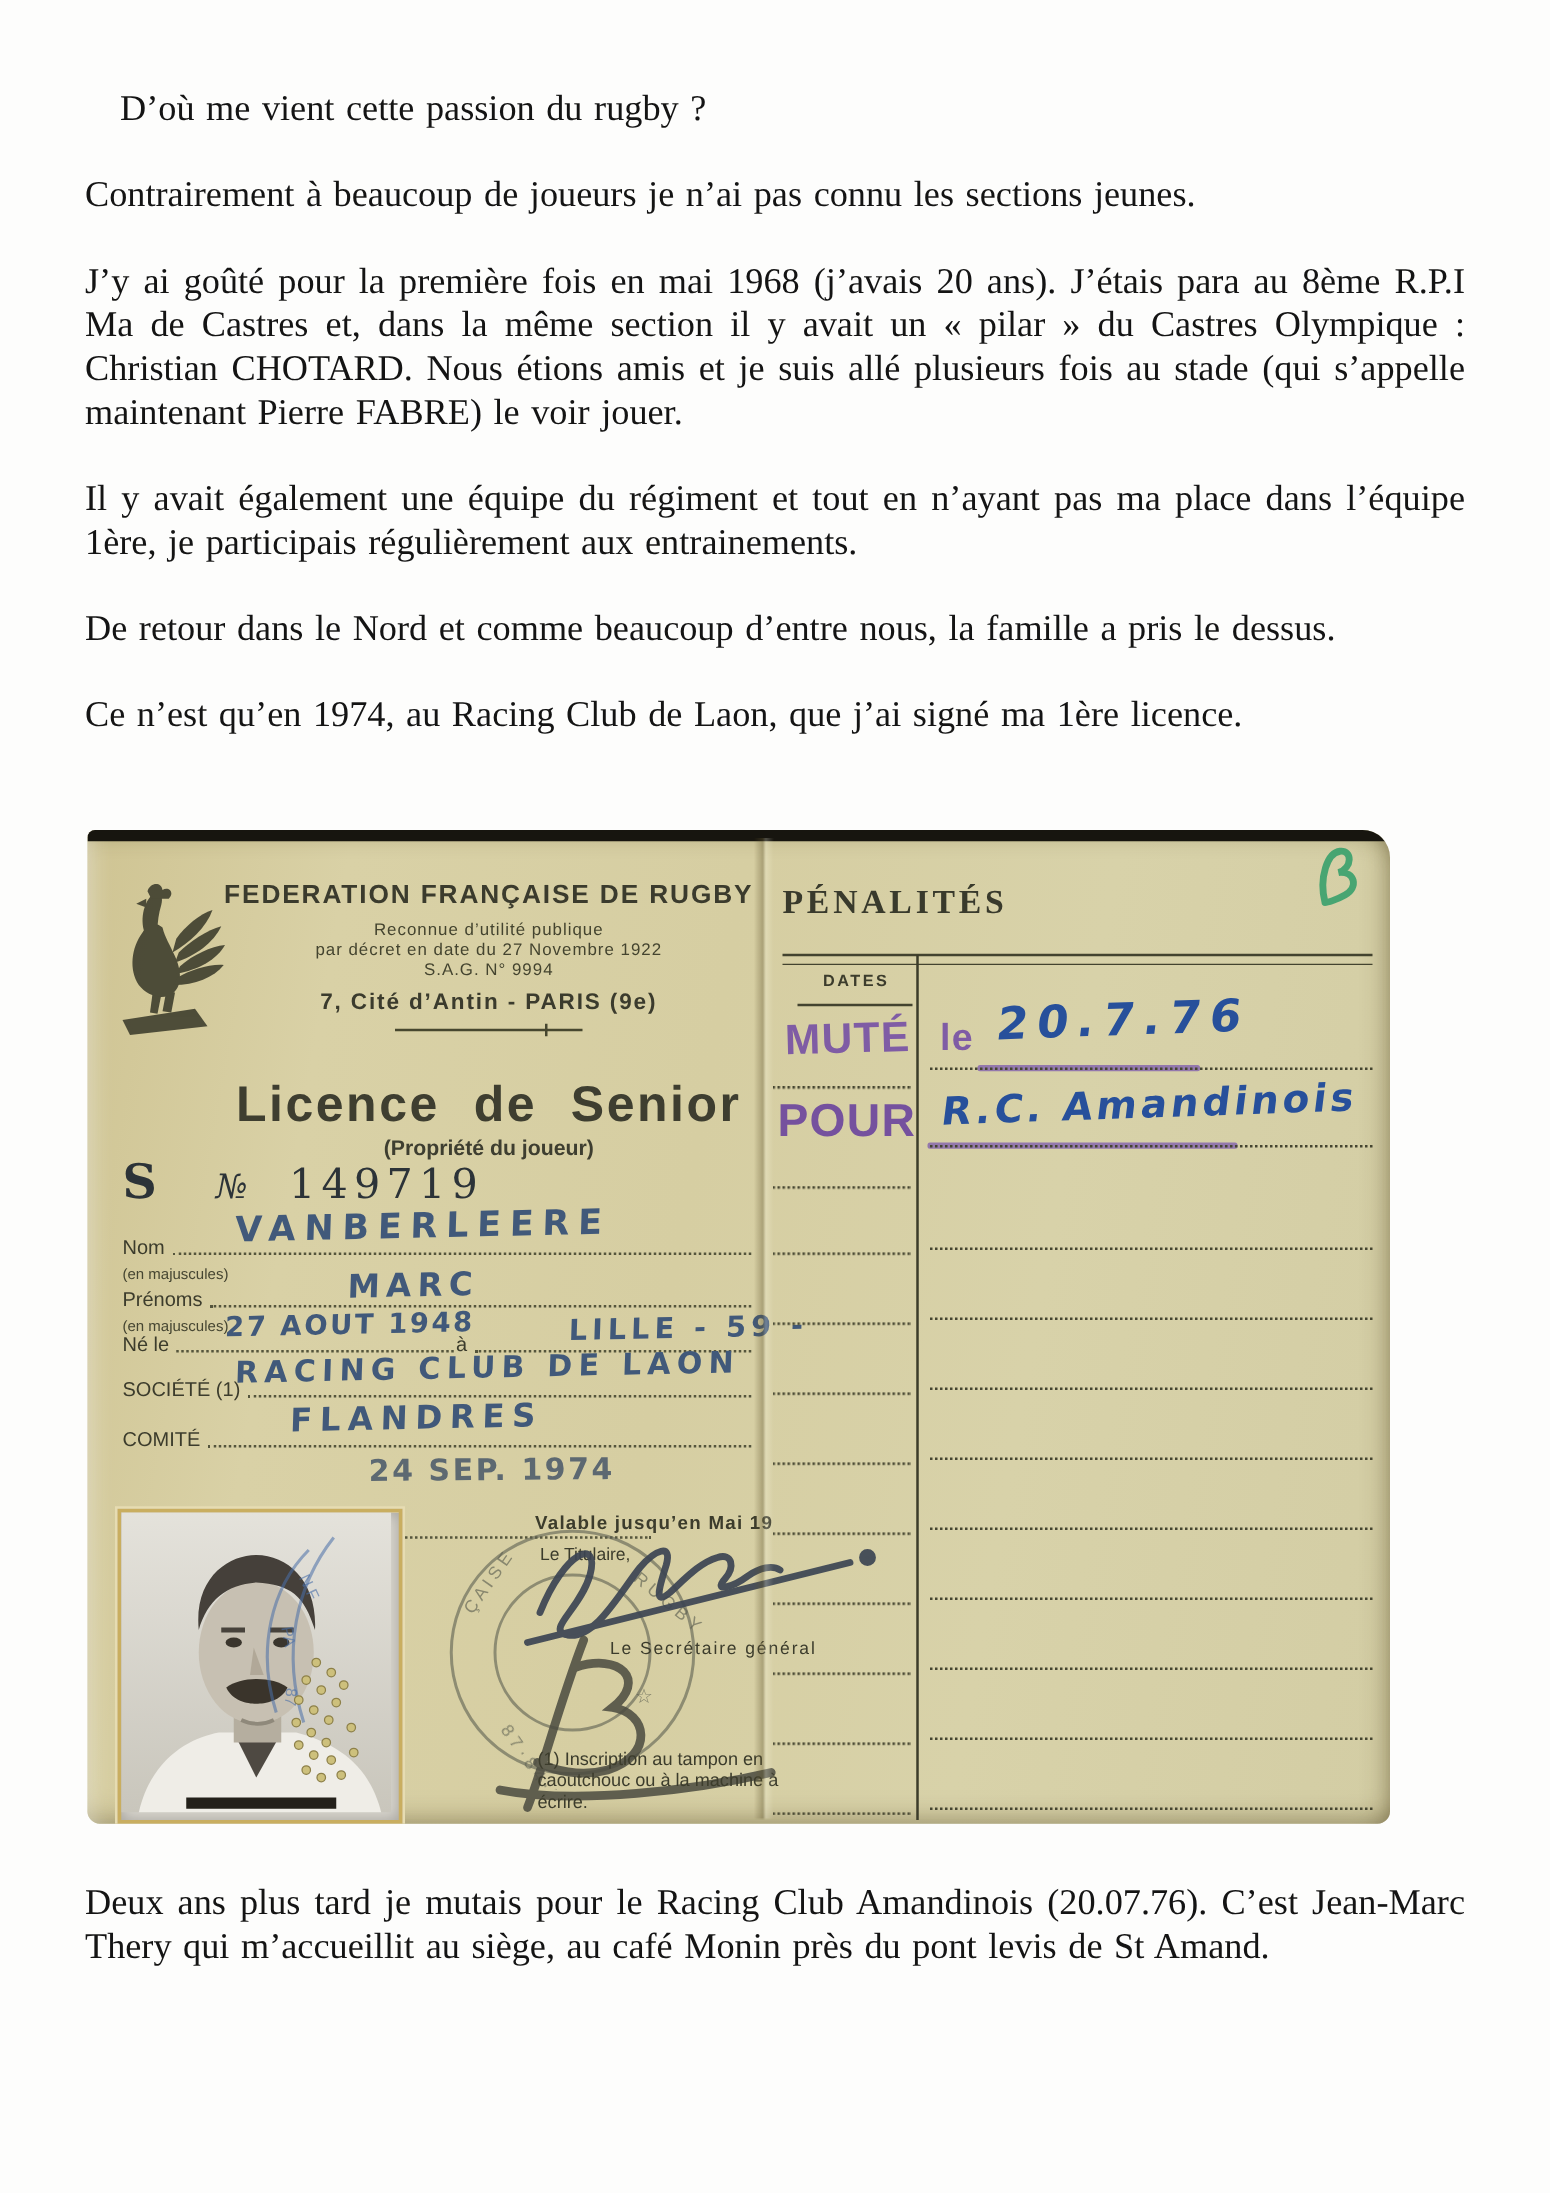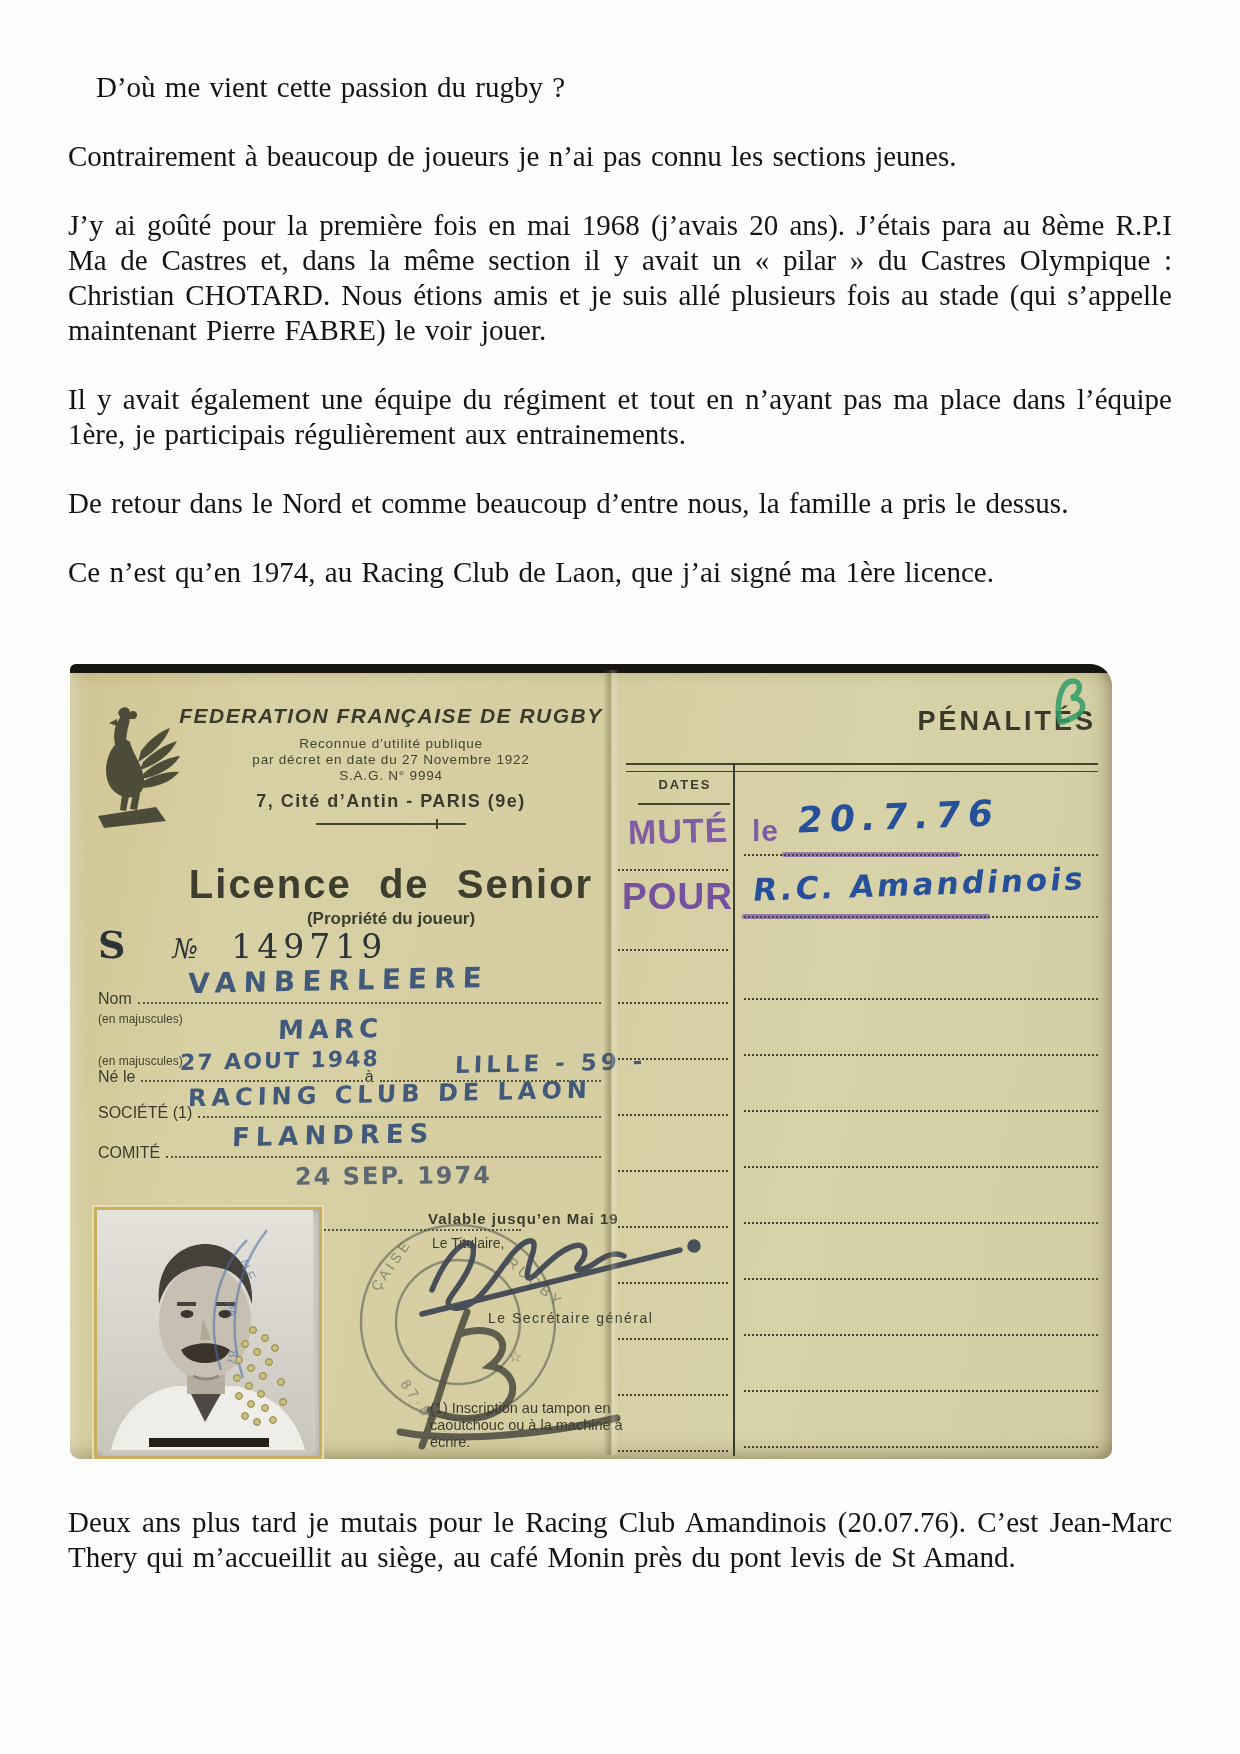--- a/index.html
+++ b/index.html
@@ -27,21 +27,21 @@
                inset 0 -14px 22px -14px rgba(70,58,20,.5),
                inset 0 18px 20px -16px rgba(70,58,20,.35);
     overflow:hidden;
   }
   .card-topbar{position:absolute;top:0;left:0;right:0;height:9px;background:#17150f;border-radius:6px 22px 0 0;}
   .fold{position:absolute;top:6px;bottom:4px;left:533px;width:16px;
     background:linear-gradient(90deg,rgba(120,105,60,0) 0%,rgba(95,85,45,.38) 45%,rgba(255,255,240,.25) 60%,rgba(120,105,60,0) 100%);}
 
   
   .ffr-head{position:absolute;left:95px;top:40px;width:452px;text-align:center;}
-  .ffr-title{font-family:"Liberation Sans",sans-serif;font-style:italic;font-weight:bold;
+  .ffr-title{font-family:"Liberation Sans",sans-serif;font-weight:bold;
     font-size:21px;letter-spacing:1.5px;color:#3b3b2d;}
   .ffr-sub{font-family:"Liberation Sans",sans-serif;font-size:13.5px;letter-spacing:.8px;color:#44442f;line-height:16px;}
   .ffr-addr{font-family:"Liberation Sans",sans-serif;font-weight:bold;font-size:18px;
     letter-spacing:1.5px;color:#3b3b2d;margin-top:7px;}
   .ffr-div{position:relative;width:150px;height:2px;background:#47472f;margin:11px auto 0;}
   .ffr-div:after{content:"";position:absolute;right:28px;top:-4px;width:2px;height:10px;background:#47472f;}
 
   .lic-title{position:absolute;left:95px;top:198px;width:452px;text-align:center;
     font-family:"Liberation Sans",sans-serif;font-weight:bold;font-size:40px;
     letter-spacing:2px;color:#3e3e30;word-spacing:14px;}
@@ -70,22 +70,22 @@
   .photo{position:absolute;left:24px;top:543px;width:222px;height:246px;
     background:#d9d6ce;border:3px solid #c9ae60;box-shadow:0 0 0 2px #e6dcb2, inset 0 0 12px rgba(0,0,0,.25);}
   .photo svg{display:block;}
 
   .right-of-photo{position:absolute;font-family:"Liberation Sans",sans-serif;color:#3c3c2c;}
 
   
   .svg-abs{position:absolute;}
 
   
-  .pen-title{position:absolute;left:556px;top:42px;width:470px;text-align:right;
-    font-family:Liberation Sans, sans-serif;font-weight:bold;font-size:27px;
+  .pen-title{position:absolute;left:556px;top:42px;width:470px;text-align:left;
+    font-family:Liberation Serif, serif;font-weight:bold;font-size:27px;
     letter-spacing:3px;color:#393a2c;}
   .dbl-rule{position:absolute;left:556px;top:99px;width:472px;height:6px;
     border-top:2px solid #43432f;border-bottom:1px solid #43432f;}
   .dates-h{position:absolute;left:570px;top:113px;width:90px;text-align:center;
     font-family:"Liberation Sans",sans-serif;font-size:13px;letter-spacing:2px;color:#3c3c2c;font-weight:bold;}
   .dates-u{position:absolute;left:568px;top:139px;width:92px;border-bottom:2px solid #43432f;}
   .vdiv{position:absolute;left:663px;top:100px;height:692px;width:2px;background:#3c3c2a;}
 
   .stampP{position:absolute;font-family:"Liberation Sans",sans-serif;font-weight:bold;
     color:#7a55a5;opacity:.94;letter-spacing:1px;}
@@ -144,20 +144,24 @@
           <span class="num">149719</span>
         </div>
 
         <div class="frow" style="left:28px;top:326px;width:505px">
           <span class="lbl">Nom</span>
             <span class="dots"></span>
         </div>
         <div class="fnote" style="left:28px;top:348px">(en majuscules)</div>
         <div class="hand rot" style="left:118px;top:300px;font-size:28px;letter-spacing:7px">VANBERLEERE</div>
 
+        <div class="frow" style="left:28px;top:368px;width:505px">
+          <span class="lbl">Prénoms</span>
+            <span class="dots"></span>
+        </div>
         <div class="fnote" style="left:28px;top:390px">(en majuscules)</div>
         <div class="hand rot" style="left:208px;top:350px;font-size:26px;letter-spacing:5px">MARC</div>
 
         <div class="frow" style="left:28px;top:404px;width:505px">
           <span class="lbl">Né le</span>
             <span class="dots"></span>
           <span class="lbl">à</span>
             <span class="dots"></span>
         </div>
         <div class="hand rot" style="left:110px;top:384px;font-size:22px;letter-spacing:2px">27 AOUT 1948</div>

